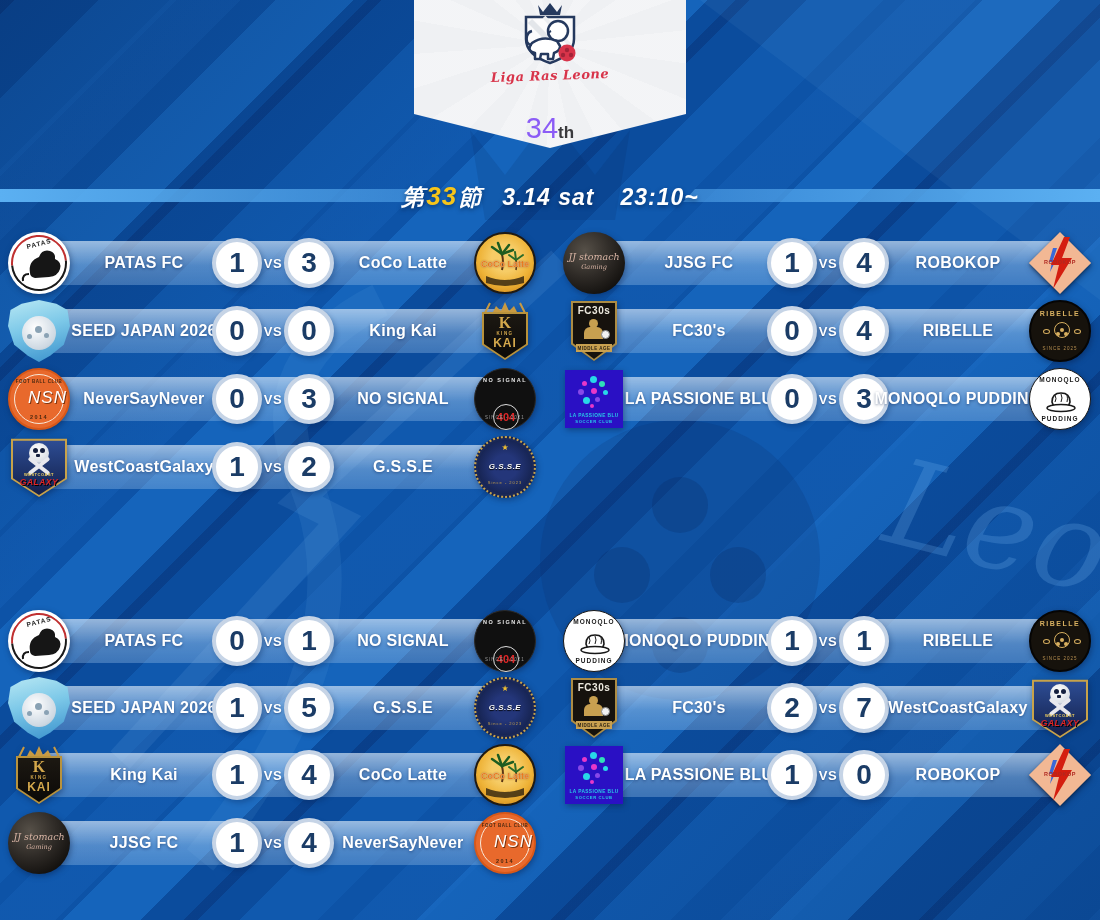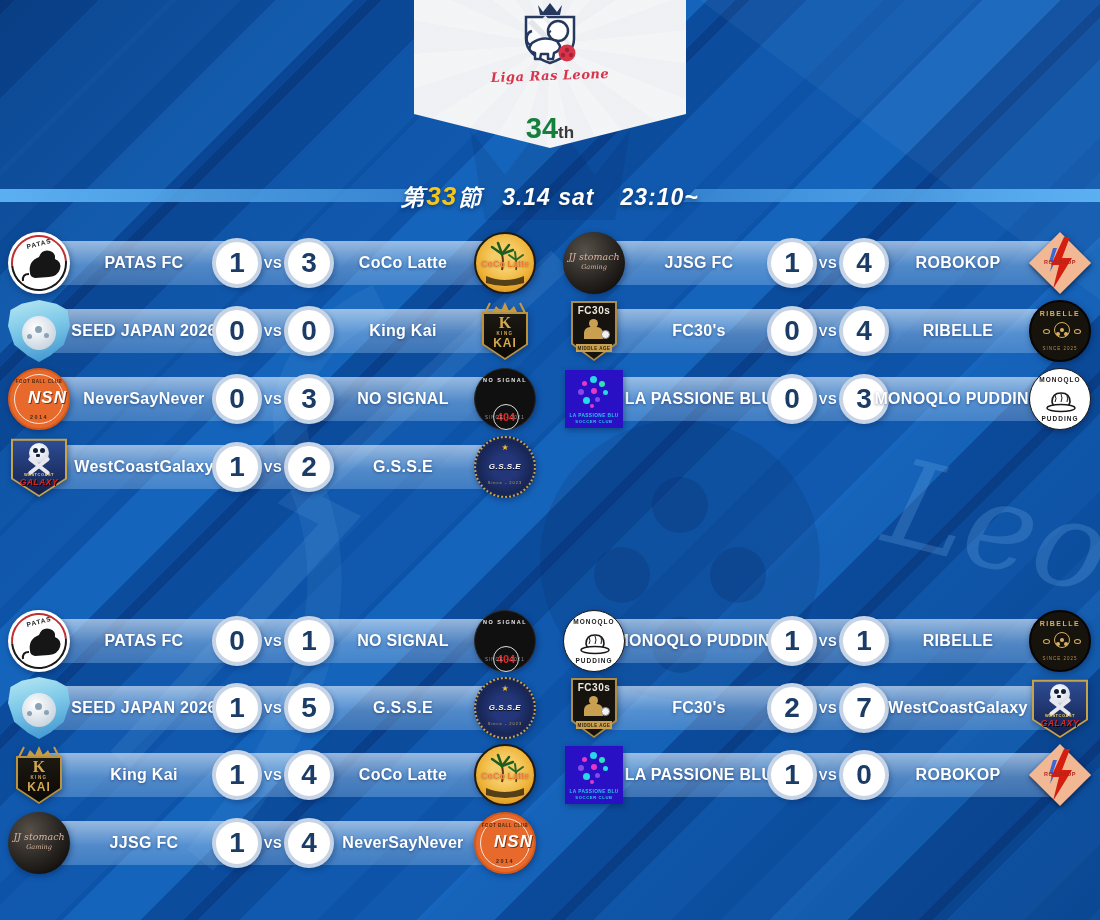--- a/index.html
+++ b/index.html
@@ -29,21 +29,21 @@
     filter:drop-shadow(0 4px 7px rgba(3,25,60,.45));}
   .banner .rays{position:absolute;inset:0;opacity:.5;
     background:repeating-conic-gradient(from 0deg at 50% 30%, #f5f6f8 0 14deg, #eceef1 14deg 28deg);}
   .crest{position:absolute;left:50%;top:3px;transform:translateX(-50%);}
   .script-name{position:absolute;top:68px;width:100%;text-align:center;
     font-family:"DejaVu Serif",serif;font-style:italic;font-size:13px;font-weight:700;
     color:#d8344a;transform:rotate(-2deg);letter-spacing:.5px;}
   .league-title{position:absolute;top:86px;width:100%;text-align:center;
     font-size:25px;font-weight:700;color:#3a3a3d;letter-spacing:.5px;}
   .edition{position:absolute;top:112px;width:100%;text-align:center;}
-  .edition .num{font-size:29px;font-weight:700;color:#15803d;}
+  .edition .num{font-size:29px;font-weight:400;color:#8b5cf6;}
   .edition .suf{font-size:17px;font-weight:700;color:#3a3a3d;}
 
   
   .round-header{position:absolute;left:0;width:1100px;height:26px;}
   .accent-bar{position:absolute;top:6px;height:13px;}
   .accent-left{left:0;width:420px;
     background:linear-gradient(90deg,#5bb0f2,rgba(86,168,238,.55));
     clip-path:polygon(0 0,100% 0,calc(100% - 12px) 100%,0 100%);}
   .accent-right{left:683px;width:417px;
     background:linear-gradient(270deg,#5bb0f2,rgba(86,168,238,.55));
@@ -103,21 +103,21 @@
   .king-shield-in{left:10px;top:14px;width:42px;height:44px;background:linear-gradient(#1c1812,#0b0907);
     clip-path:polygon(0 0,100% 0,100% 68%,50% 100%,0 68%);}
   .king-k{top:14px;width:100%;text-align:center;font-family:"Liberation Serif",serif;
     font-size:16px;font-weight:700;color:#d4a84c;}
   .king-king{top:31px;width:100%;text-align:center;font-size:4.5px;font-weight:700;letter-spacing:1.5px;color:#d4a84c;}
   .king-kai{top:36px;width:100%;text-align:center;font-size:12px;font-weight:700;letter-spacing:1px;color:#d4a84c;}
   
   .b-nsn{background:#e8692c;border-radius:50%;border:2px solid #d85818;}
   .nsn-ring{inset:4px;border:1px solid #f8e8d8;border-radius:50%;}
   .nsn-top{top:9px;width:100%;text-align:center;font-size:4.5px;font-weight:700;letter-spacing:.5px;color:#4a2810;}
-  .nsn-mid{top:18px;width:100%;text-align:center;font-size:17px;font-weight:700;font-style:italic;
+  .nsn-mid{top:18px;width:100%;text-align:center;font-size:17px;font-weight:400;font-style:italic;
     color:#fff;text-shadow:1px 1px 0 #7a3410;letter-spacing:1px;padding-left:17px;}
   .nsn-year{bottom:8px;width:100%;text-align:center;font-size:5.5px;font-weight:700;letter-spacing:1.5px;color:#4a2810;}
   
   .b-404{background:#101010;border-radius:50%;border:1px solid #2a2a2a;}
   .s404-top{top:8px;width:100%;text-align:center;font-size:5.5px;font-weight:700;letter-spacing:1.5px;color:#e8e8e8;}
   .s404-ring{left:18px;top:35px;width:26px;height:26px;border:1.5px solid #ddd;border-radius:50%;
     display:flex;align-items:center;justify-content:center;font-size:11px;font-weight:700;color:#e02828;}
   .s404-bottom{bottom:9px;width:100%;text-align:center;font-size:4.5px;letter-spacing:1px;color:#999;}
   
   .wcg-shield-out{left:3px;top:1px;width:56px;height:60px;background:#c8a24a;

